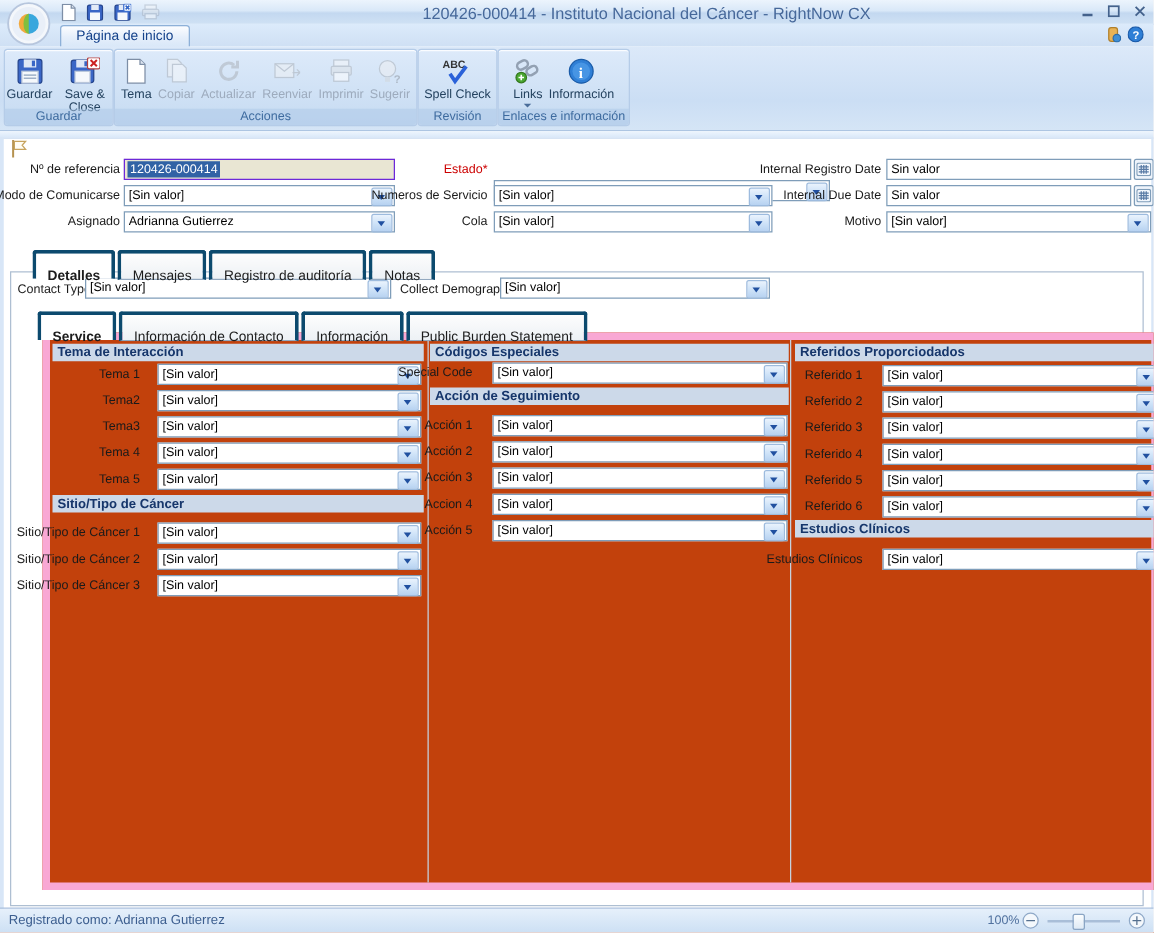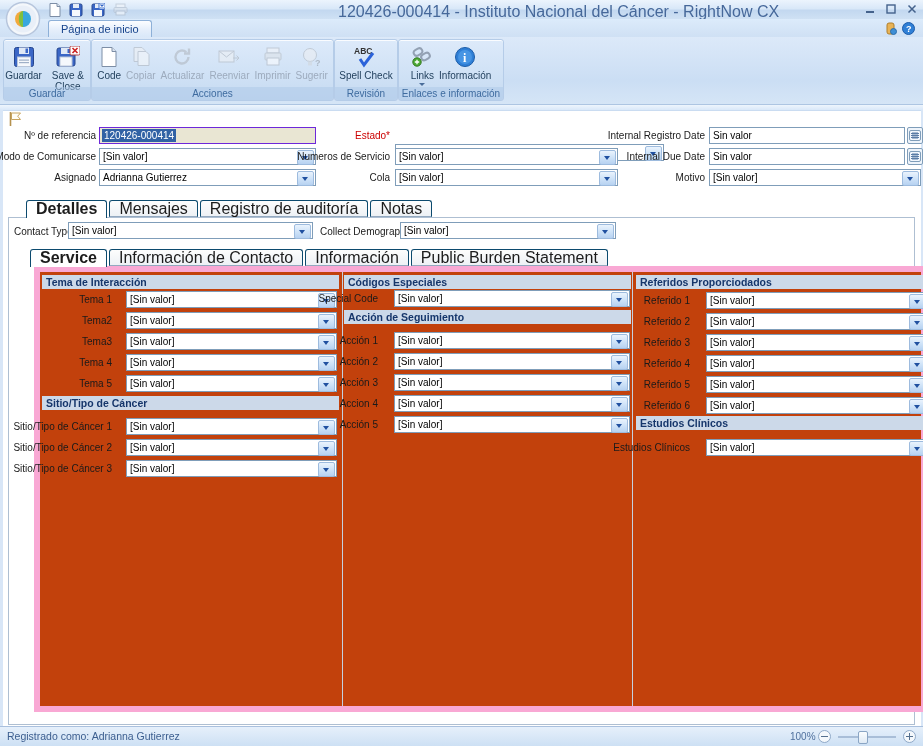--- a/index.html
+++ b/index.html
@@ -2,21 +2,21 @@
 <html><head>
 <meta charset="utf-8">
 <style>
   html,body{margin:0;padding:0;background:#eef2f7}
   .app{position:relative;width:923px;height:746px;overflow:hidden;background:#fff;
        font-family:"Liberation Sans","DejaVu Sans",sans-serif;-webkit-user-select:none;user-select:none}
 
   
   .tb{position:absolute;left:0;top:0;width:100%;height:19px;
       background:linear-gradient(#ecf4fd,#d9e8f8 45%,#c3d8f0 55%,#cfe1f4);border-bottom:1px solid #bdd1ea}
-  .tb-title{position:absolute;left:338px;top:3px;font-size:16px;color:#46689a;white-space:nowrap}
+  .tb-title{position:absolute;left:338px;top:3px;font-size:13px;color:#46689a;white-space:nowrap}
   .winbtns{position:absolute;right:5px;top:2px;display:flex;gap:8px}
   .winbtn{width:13px;height:13px;display:flex;align-items:center;justify-content:center}
   .qat{position:absolute;left:46px;top:2px;display:flex;gap:6px;align-items:center}
   .qicon{width:16px;height:15px;display:flex;align-items:center;justify-content:center}
   .applogo{position:absolute;left:5px;top:1px;width:36px;height:36px;z-index:6}
 
   
   .tabrow{position:absolute;left:0;top:19px;width:100%;height:18px;background:linear-gradient(#dcebfb,#cfe0f4)}
   .ribtab{position:absolute;left:48px;top:1px;height:17px;line-height:17px;padding:0 12px;font-size:11px;color:#15428b;
           background:linear-gradient(#fcfdff,#e6effb 50%,#d8e7f8);border:1px solid #8db0d8;border-bottom:none;
@@ -59,22 +59,22 @@
         border-left:3px solid transparent;border-right:3px solid transparent;border-top:4px solid #2050a0}
   .refbox{position:absolute;height:17px;background:#e9e6d3;border:1px solid #6d28d9;box-sizing:border-box}
   .refsel{position:absolute;left:2px;top:1px;background:#3162a5;color:#fff;padding:0 2px;line-height:13px;font-size:10px}
   .dbox{position:absolute;height:17px;background:#fff;border:1px solid #7f9db9;box-sizing:border-box;font-size:10px}
   .dbox .cv{position:absolute;left:3px;top:2px;color:#000;white-space:nowrap}
   .calbtn{position:absolute;width:16px;height:17px;border:1px solid #7f9db9;border-radius:2px;background:#eef4fb;
           box-sizing:border-box;display:flex;align-items:center;justify-content:center}
 
   
   .tabs{position:absolute;display:flex;gap:2px;z-index:3}
-  .tab{height:17px;line-height:16px;padding:0 9px;font-size:16px;color:#1c1c1c;
-       background:linear-gradient(#fdfdfd,#edf1f5);border:1px solid #0c4a6e;border-bottom:1px solid #93a9c0;
+  .tab{height:17px;line-height:16px;padding:10px 9px;font-size:11px;color:#1c1c1c;
+       background:linear-gradient(#fdfdfd,#edf1f5);border:3px solid #0c4a6e;border-bottom:1px solid #93a9c0;
        border-radius:3px 3px 0 0;box-sizing:border-box}
   .tab.active{background:#fff;font-weight:bold;height:18px;border-bottom:none;z-index:4}
   .tpage{position:absolute;left:8px;top:217px;width:907px;height:508px;border:1px solid #aebfd2;background:#fff;box-sizing:border-box}
 
   
   .panel{position:absolute;left:34px;top:266px;width:893px;height:446px;border:6px solid #f9a8d4;background:#c2410c;box-sizing:border-box}
   .vdiv{position:absolute;top:0;bottom:0;width:1px;background:#c5d1df}
   .shead{position:absolute;height:14px;background:#ccd9e9;color:#16366b;font-weight:bold;font-size:10.5px;
          line-height:14px;padding-left:4px;box-sizing:border-box;white-space:nowrap}
   .pl{position:absolute;font-size:10px;color:#1a1a1a;white-space:nowrap}
@@ -211,21 +211,21 @@
 
     <div class="rgroup" style="left:91px;width:241px">
       <div class="rbody">
         <div class="rbtn">
           <span class="ric">
             <svg width="20" height="22" viewBox="0 0 20 22">
                 <path d="M3 1.5h10l4 4V20.5H3z" fill="#fff" stroke="#7d8ea6"></path>
                 <path d="M13 1.5v4h4" fill="#dce4ef" stroke="#7d8ea6"></path>
               </svg>
             </span>
-          <span class="rlb">Code</span>
+          <span class="rlb">Tema</span>
         </div>
         <div class="rbtn dis">
           <span class="ric">
             <svg width="22" height="22" viewBox="0 0 22 22">
                 <path d="M4 1.5h8l3 3v11H4z" fill="#f0f2f6" stroke="#a8b2c0"></path>
                 <path d="M8 5.5h8l3 3v11H8z" fill="#f7f9fb" stroke="#a8b2c0"></path>
               </svg>
             </span>
           <span class="rlb">Copiar</span>
         </div>

